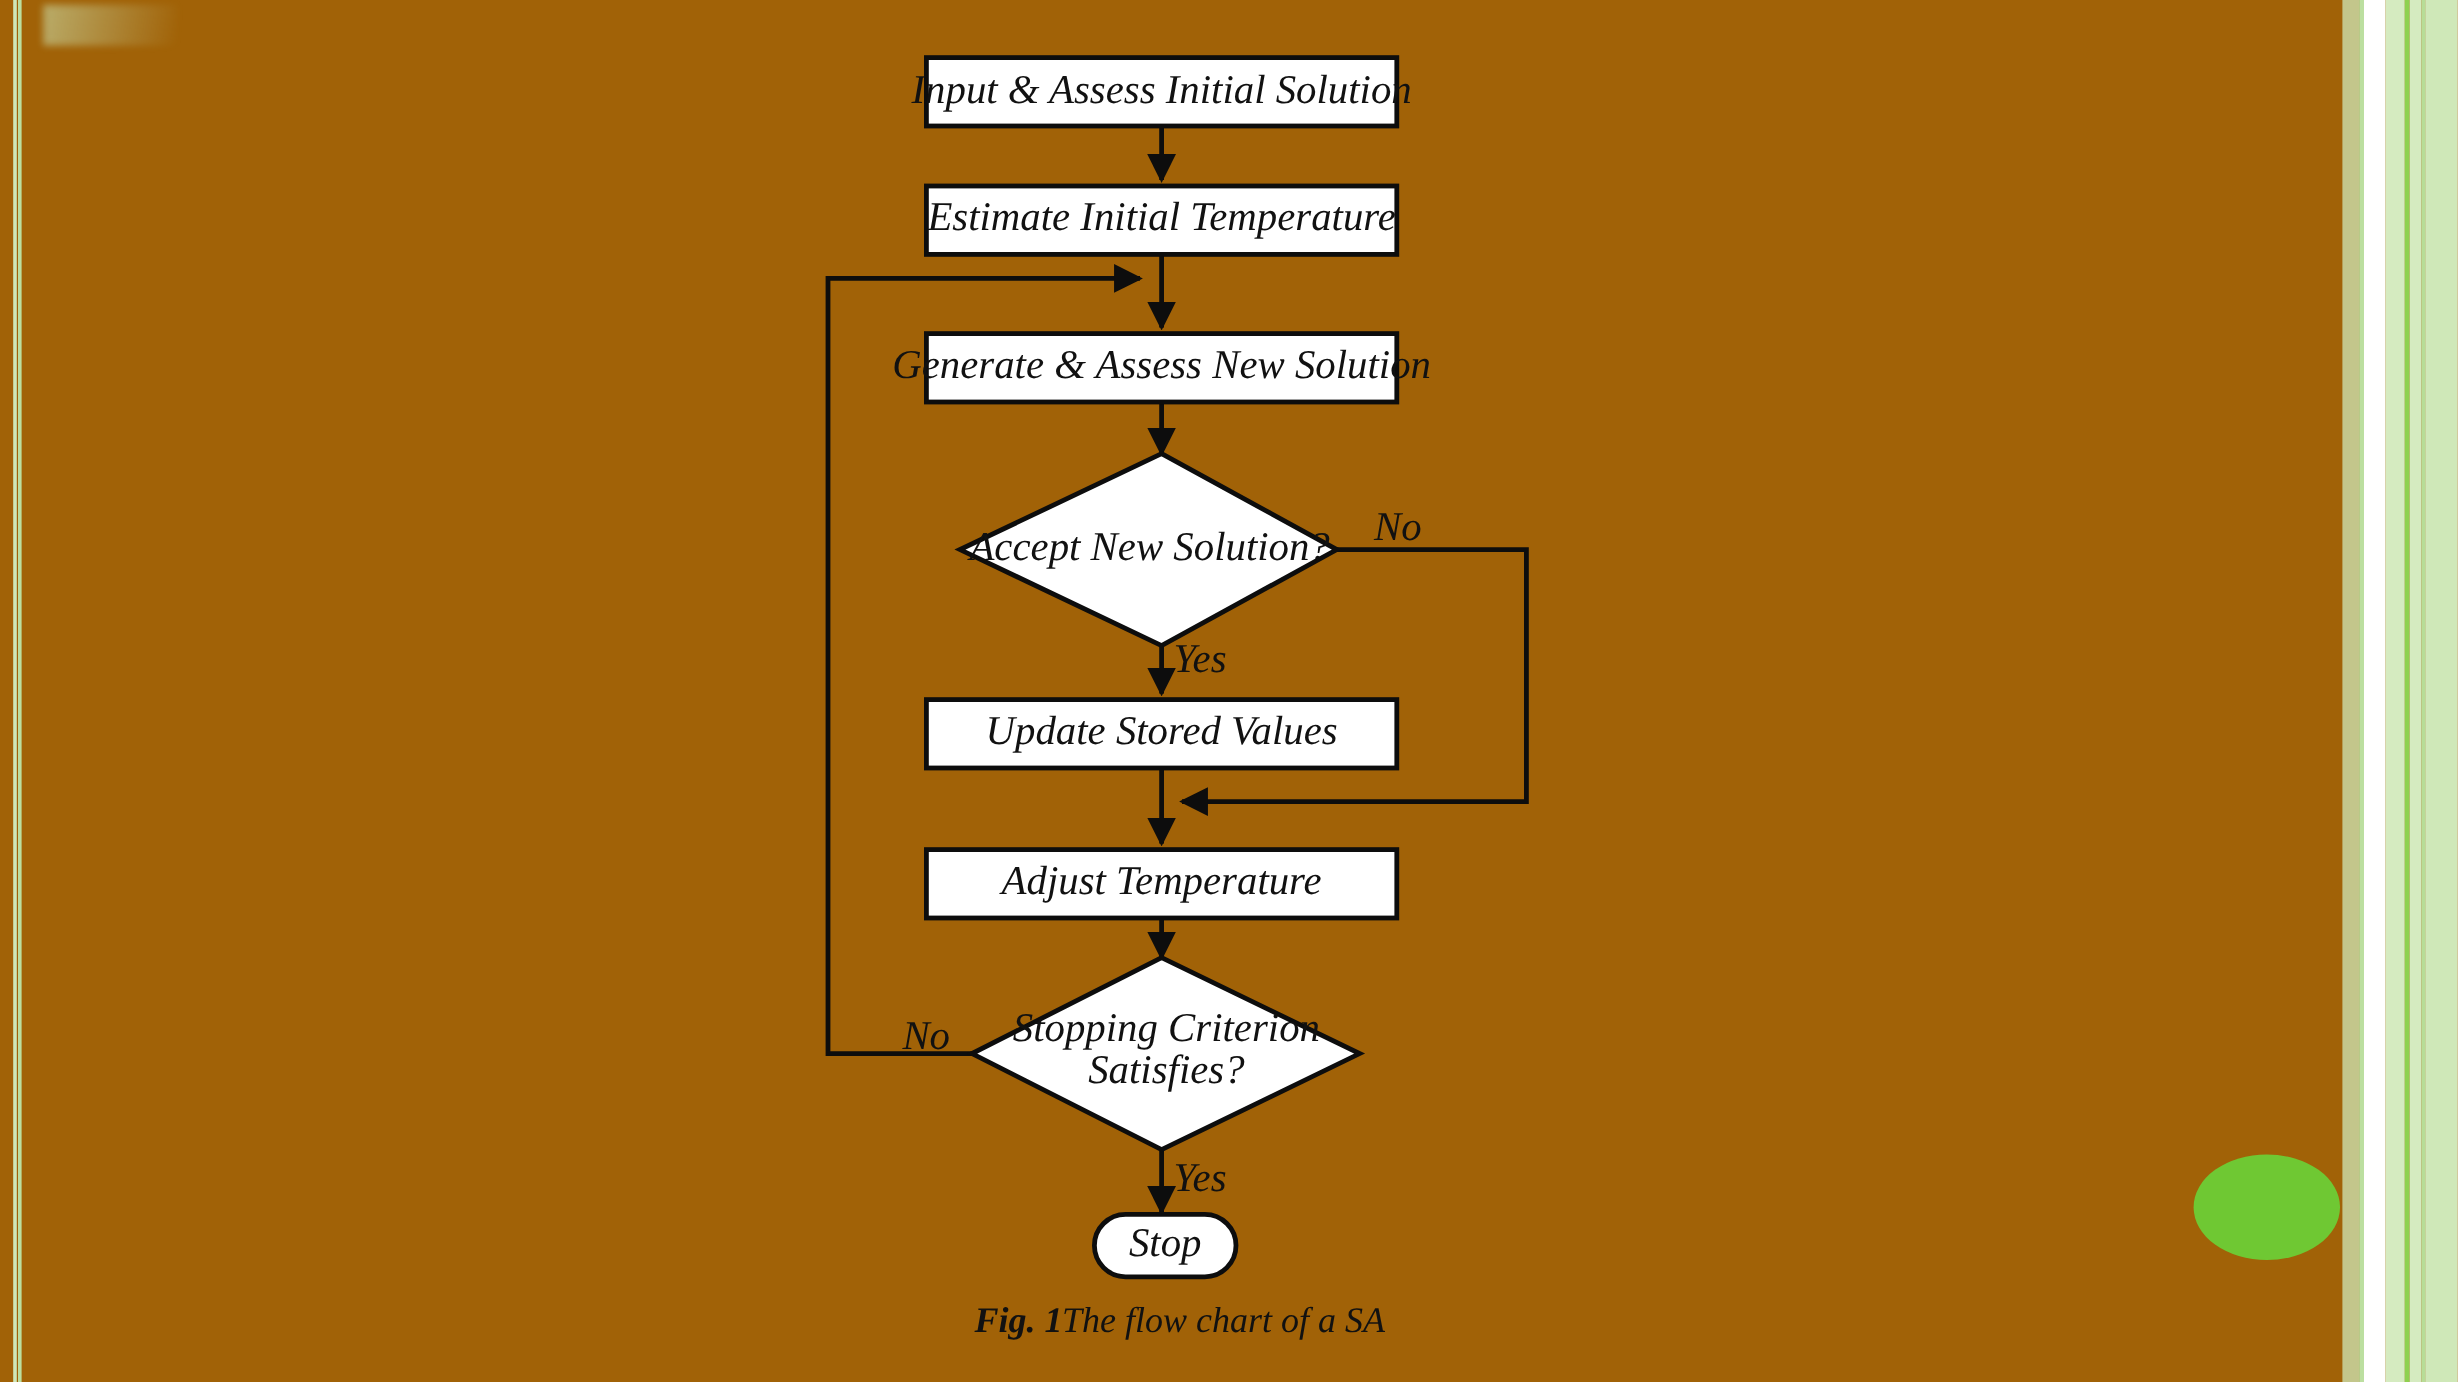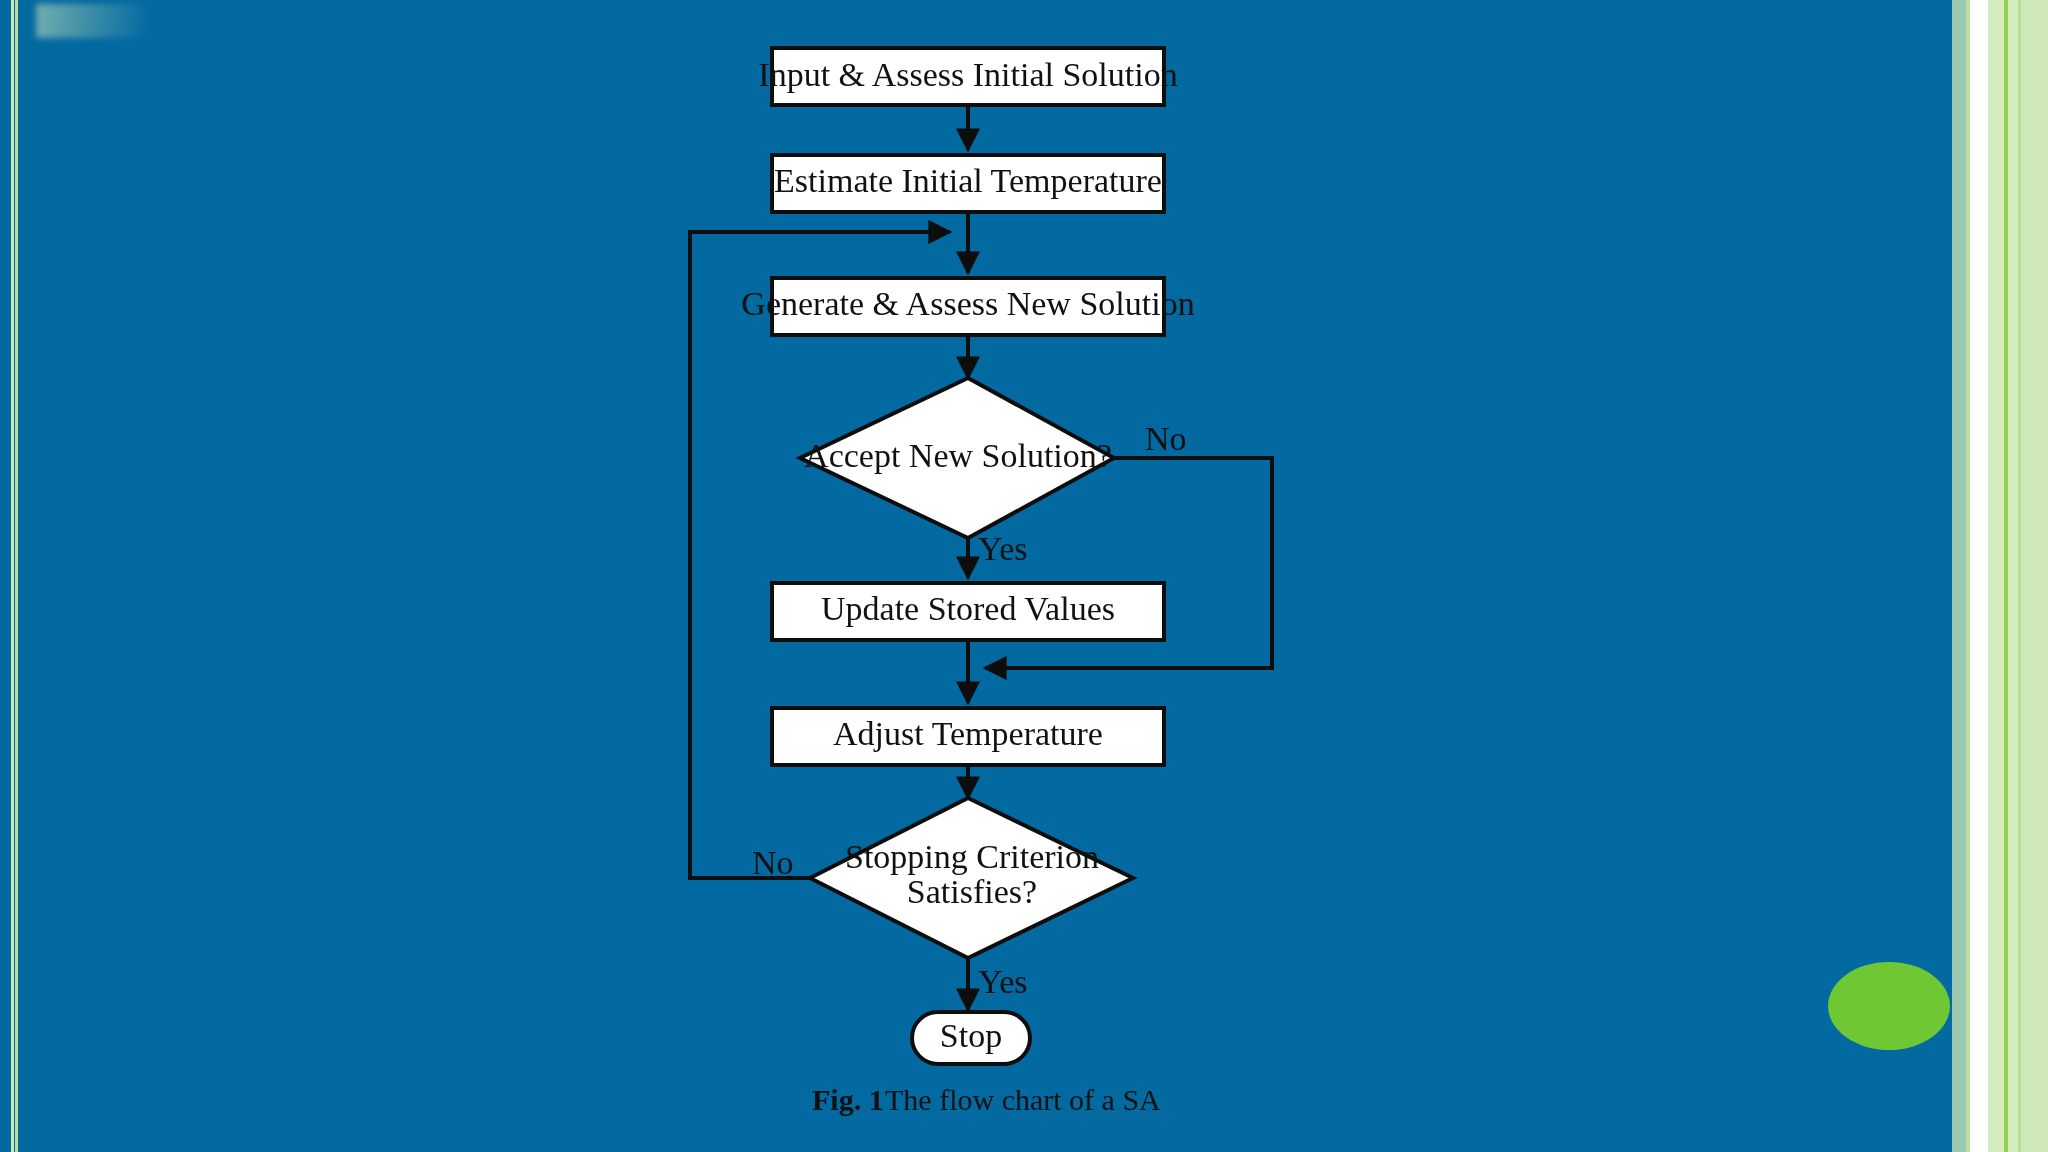--- a/index.html
+++ b/index.html
@@ -12,21 +12,22 @@
     width: 2048px;
     height: 1152px;
     overflow: hidden;
     font-family: "Liberation Serif", "DejaVu Serif", serif;
     position: relative;
   }
 
   #slide {
     position: absolute;
     inset: 0;
-    background: #0369a1;
+    background: #a16207;
+    font-style: italic;
   }
 
   
   .left-rule {
     position: absolute;
     top: 0;
     bottom: 0;
     width: 3px;
     background: #cfe8b8;
   }

